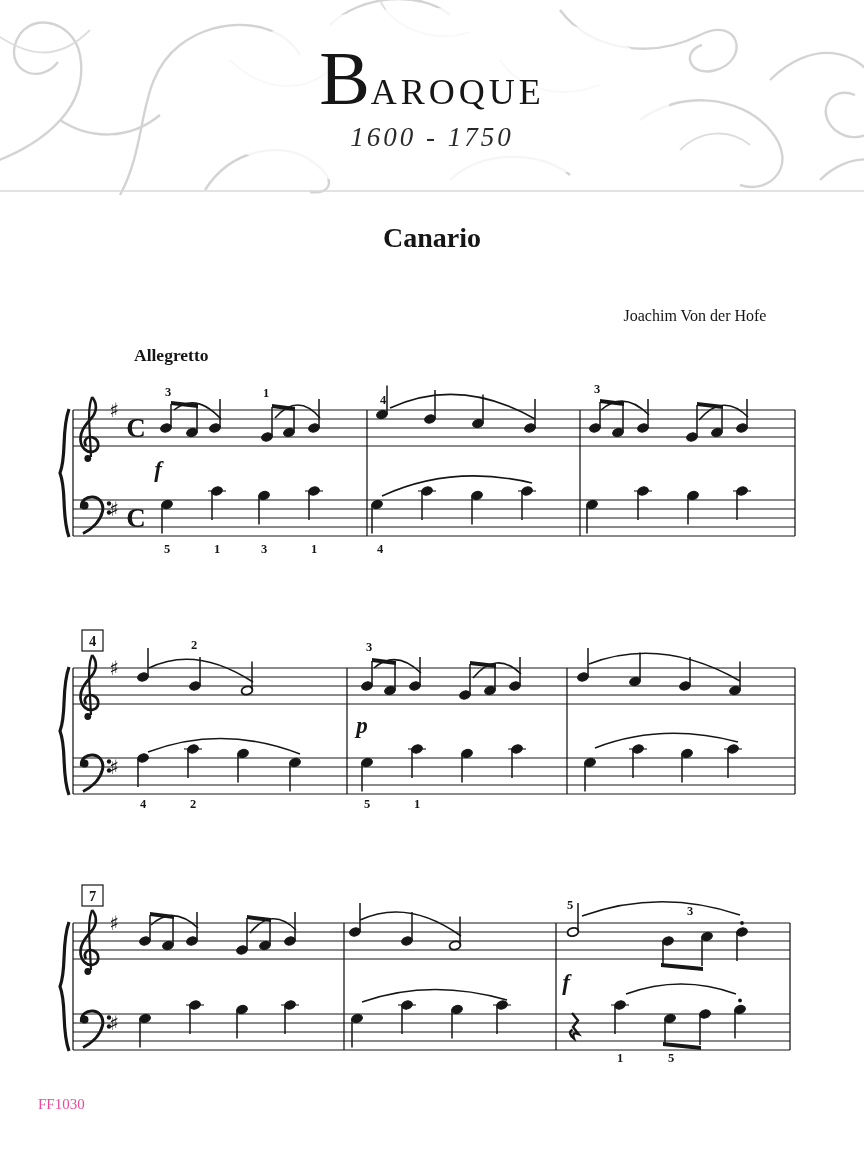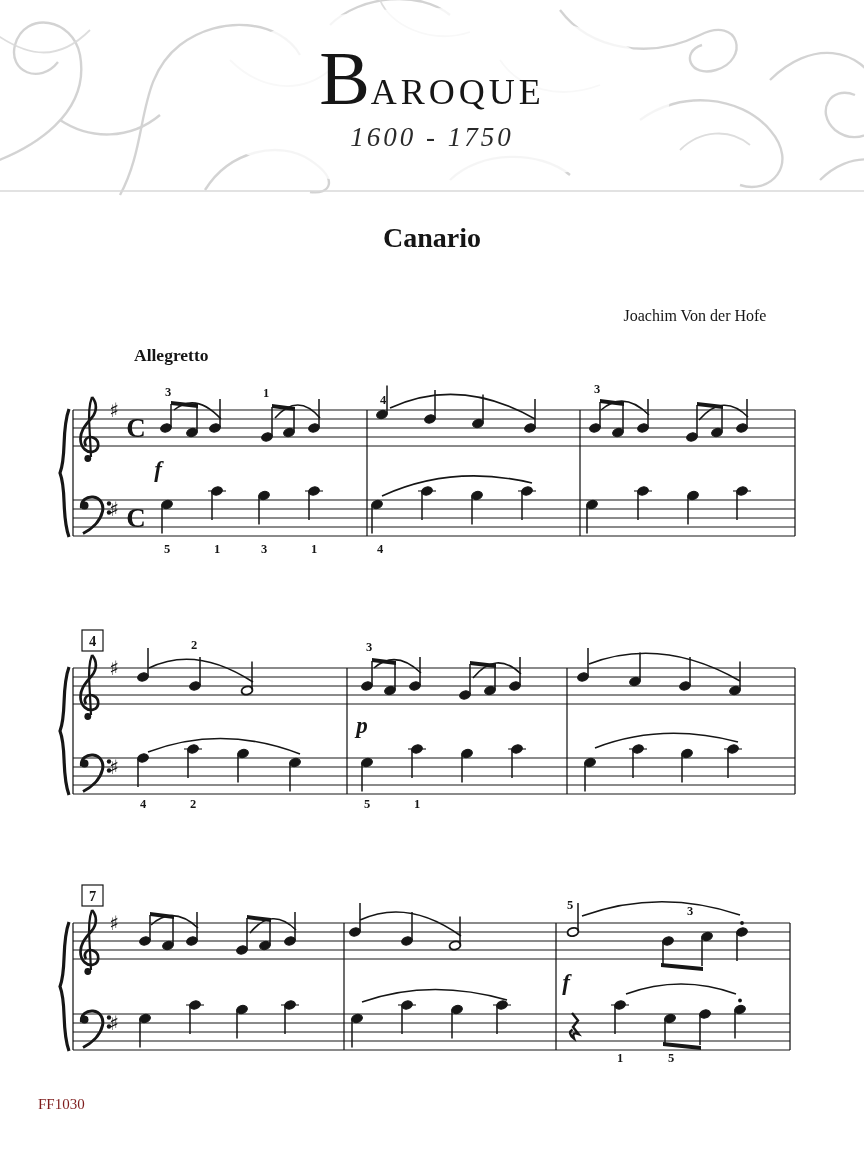--- a/index.html
+++ b/index.html
@@ -10,21 +10,21 @@
   .hdr-text{position:absolute;left:0;top:40px;width:864px;text-align:center;}
   .era-line{display:flex;justify-content:center;align-items:baseline;line-height:1;}
   .era-initial{font-size:76px;font-weight:400;letter-spacing:1px;}
   .era-rest{font-size:36px;letter-spacing:4px;font-weight:400;}
   .era-years{font-size:27px;letter-spacing:3px;margin-top:6px;color:#2a2a2a;font-style:italic;}
   .title{position:absolute;left:0;top:222px;width:864px;text-align:center;
          font-size:28px;font-weight:700;}
   .composer{position:absolute;left:545px;top:306px;width:300px;text-align:center;
             font-size:16px;line-height:20px;}
   .tempo{position:absolute;left:134px;top:345px;font-size:17.5px;font-weight:700;}
-  .footer{position:absolute;left:38px;top:1096px;font-size:15px;color:#7f1d1d;}
+  .footer{position:absolute;left:38px;top:1096px;font-size:15px;color:#ec4899;}
   #music{position:absolute;left:0;top:0;}
   .ks{font:20px "DejaVu Sans",sans-serif;fill:#161616;}
   .ts{font:700 27px "Liberation Serif",serif;fill:#161616;}
   .fing{font:700 12.5px "Liberation Serif",serif;fill:#161616;}
   .dyn{font:italic 700 23px "Liberation Serif",serif;fill:#161616;}
   .mbox{font:600 14.5px "Liberation Serif",serif;fill:#161616;}
 </style>
 </head>
 <body>
 

